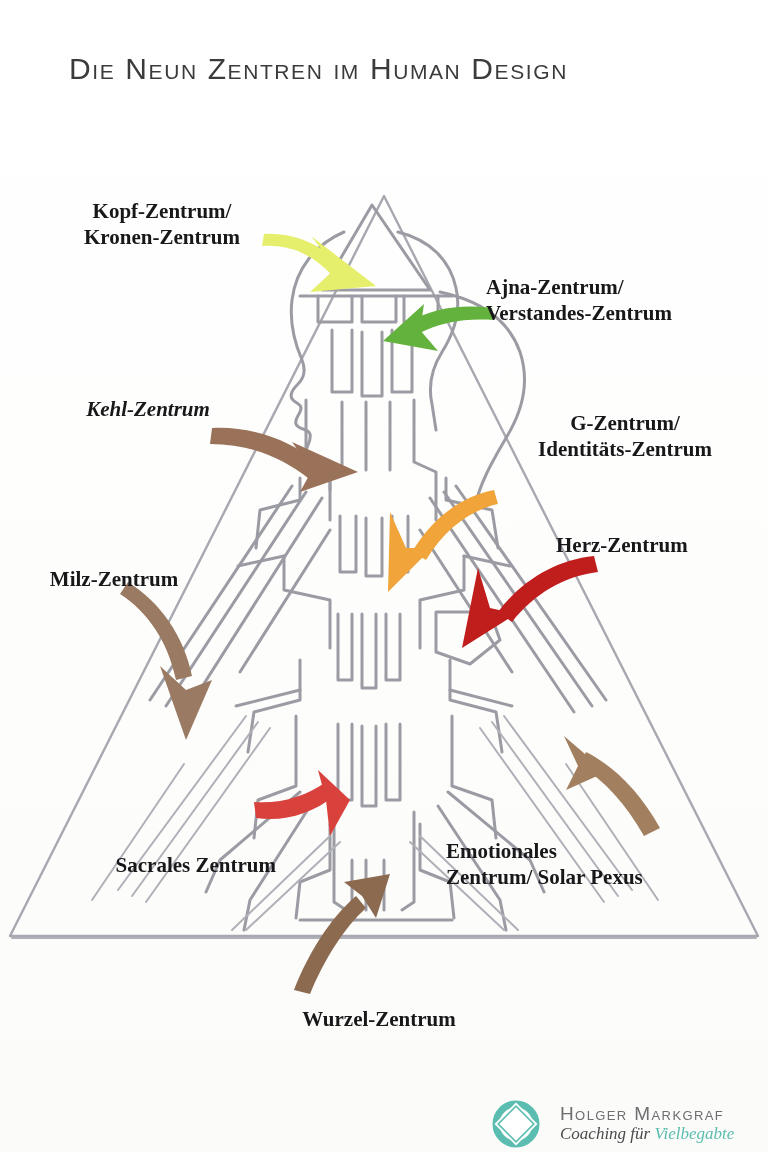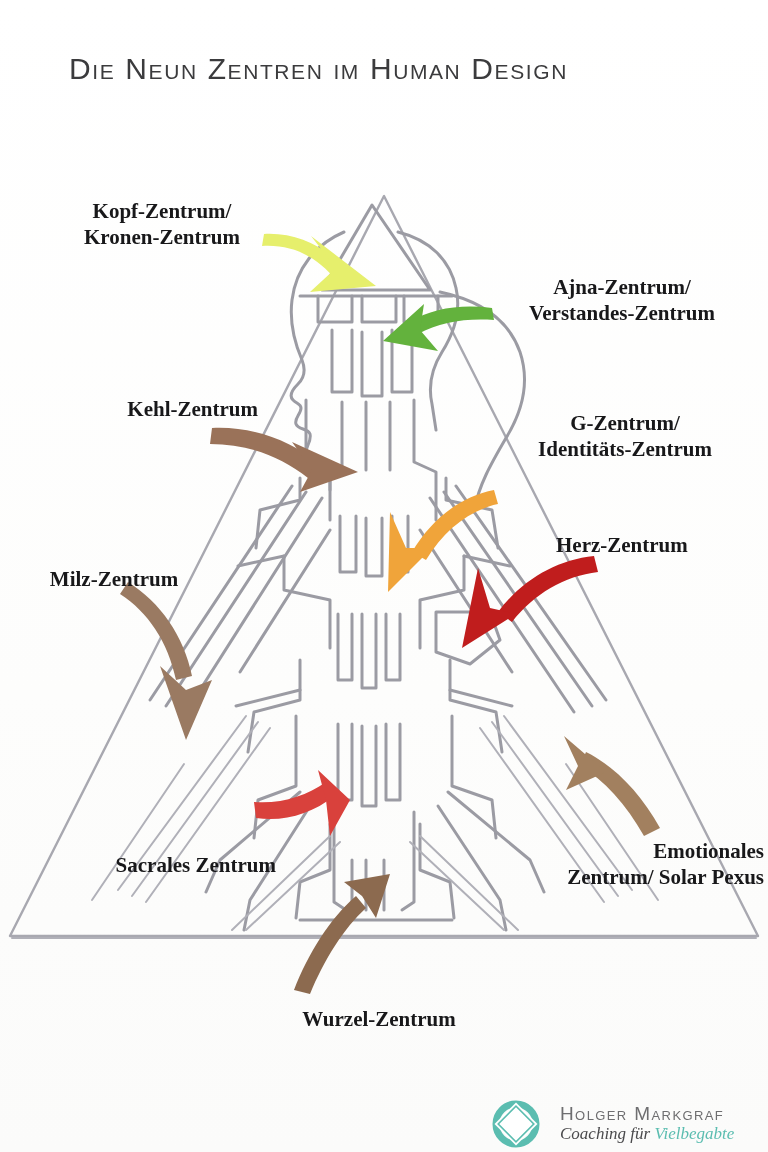--- a/index.html
+++ b/index.html
@@ -50,27 +50,27 @@
     position: absolute;
     font-family: "Liberation Serif", serif;
     font-weight: bold;
     color: #18181a;
     font-size: 21px;
     line-height: 1.24;
     white-space: pre-line;
   }
 
   #lbl-kopf     { left: 42px;  top: 198px; width: 240px; text-align: center; }
-  #lbl-ajna     { left: 486px; top: 274px; width: 272px; text-align: center; }
-  #lbl-kehl     { left: 38px;  top: 396px; width: 220px; text-align: right; }
+  #lbl-ajna     { left: 486px; top: 274px; width: 272px; text-align: left; }
+  #lbl-kehl     { left: 38px;  top: 396px; width: 220px; text-align: center; font-style: italic; }
   #lbl-g        { left: 492px; top: 410px; width: 266px; text-align: center; }
   #lbl-herz     { left: 556px; top: 532px; width: 206px; text-align: left; }
   #lbl-milz     { left: 4px;   top: 566px; width: 220px; text-align: center; }
   #lbl-sacral   { left: 26px;  top: 852px; width: 250px; text-align: right; }
-  #lbl-emo      { left: 446px; top: 838px; width: 318px; text-align: right; }
+  #lbl-emo      { left: 446px; top: 838px; width: 318px; text-align: left; }
   #lbl-wurzel   { left: 234px; top: 1006px;width: 290px; text-align: center; }
 
   
   #logo {
     position: absolute;
     left: 492px;
     top: 1098px;
     width: 264px;
     height: 52px;
     display: flex;

